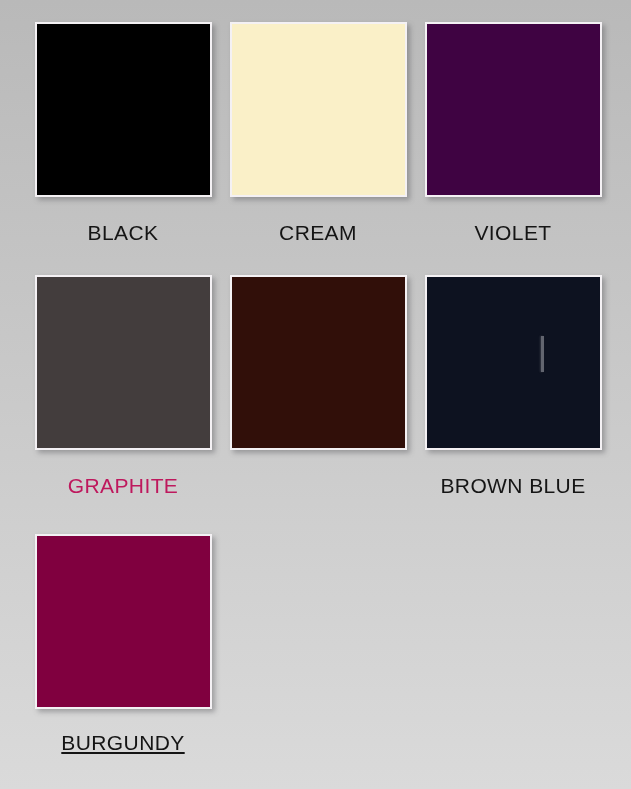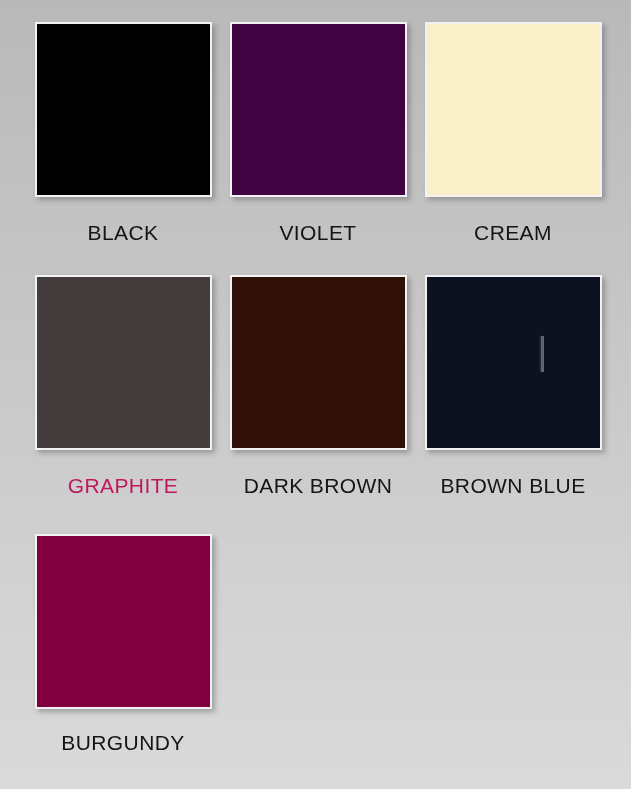--- a/index.html
+++ b/index.html
@@ -72,20 +72,21 @@
     letter-spacing: 0.4px;
     color: #151515;
     text-align: center;
     white-space: nowrap;
     font-weight: 400;
     line-height: 1;
   }
 
   .row-3 .swatch-label {
     margin-top: 23px;
+    text-decoration: underline;
   }
 
   
   .edge-sliver {
     position: absolute;
     right: 0;
     top: 336px;
     width: 3px;
     height: 36px;
     background: rgba(170, 170, 176, 0.55);
@@ -95,38 +96,37 @@
 </head>
 <body style="background: linear-gradient(rgb(185, 185, 185) 0%, rgb(218, 218, 218) 100%);">
 
 <div class="palette">
 
   <div class="swatch-row row-1">
     <div class="swatch-cell cell-a">
       <div class="swatch-chip" style="background-color: rgb(0, 0, 0); border-color: rgb(244, 241, 244);"></div>
       <div class="swatch-label" style="color: rgb(21, 21, 21);">BLACK</div>
     </div>
+    <div class="swatch-cell cell-b">
+      <div class="swatch-chip" style="background-color: rgb(250, 240, 200); border-color: rgb(244, 241, 244);"></div>
+      <div class="swatch-label" style="color: rgb(21, 21, 21);">CREAM</div>
+    </div>
     <div class="swatch-cell cell-c">
       <div class="swatch-chip" style="background-color: rgb(63, 3, 66); border-color: rgb(244, 241, 244);"></div>
       <div class="swatch-label" style="color: rgb(21, 21, 21);">VIOLET</div>
-    </div>
-    <div class="swatch-cell cell-b">
-      <div class="swatch-chip" style="background-color: rgb(250, 240, 200); border-color: rgb(244, 241, 244);"></div>
-      <div class="swatch-label" style="color: rgb(21, 21, 21);">CREAM</div>
     </div>
   </div>
 
   <div class="swatch-row row-2">
     <div class="swatch-cell cell-a">
       <div class="swatch-chip" style="background-color: rgb(67, 61, 61); border-color: rgb(244, 241, 244);"></div>
       <div class="swatch-label" style="color: #be185d;">GRAPHITE</div>
     </div>
     <div class="swatch-cell cell-b">
       <div class="swatch-chip" style="background-color: rgb(49, 15, 9); border-color: rgb(244, 241, 244);"></div>
-      <div class="swatch-label" style="color: rgb(21, 21, 21);">DARK BROWN</div>
     </div>
     <div class="swatch-cell cell-c">
       <div class="swatch-chip" style="background-color: rgb(13, 18, 32); border-color: rgb(244, 241, 244);"></div>
       <div class="swatch-label" style="color: rgb(21, 21, 21);">BROWN BLUE</div>
     </div>
   </div>
 
   <div class="swatch-row row-3">
     <div class="swatch-cell cell-a">
       <div class="swatch-chip" style="background-color: rgb(128, 0, 63); border-color: rgb(244, 241, 244);"></div>

